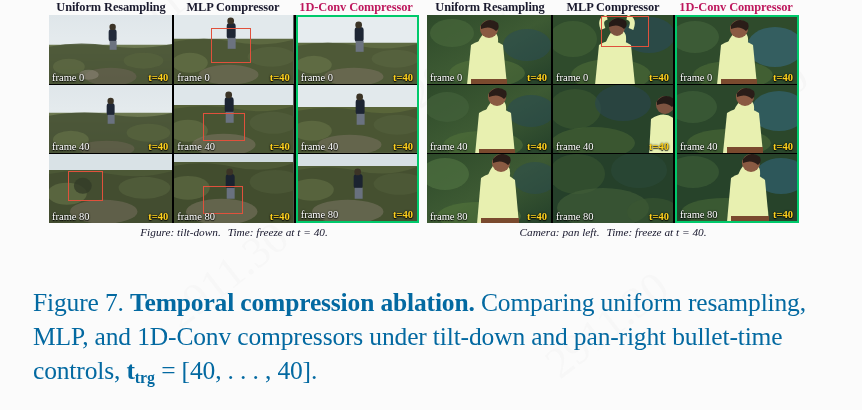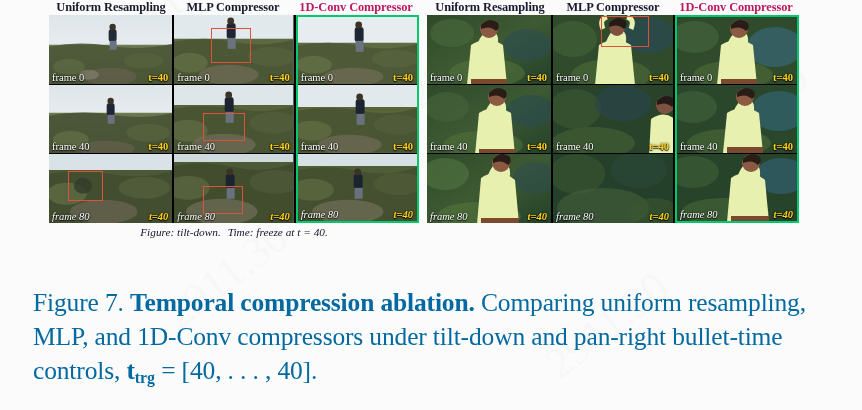--- a/index.html
+++ b/index.html
@@ -77,21 +77,21 @@
   .col.highlight { border: 2.5px solid #00c96b; }
 
   .cell {
     position: relative;
     flex: 1 1 0;
     overflow: hidden;
     border-bottom: 1px solid #000;
     background: #222;
     padding-left: 40px;
   }
-  .cell:last-child { border-bottom: none; font-style: italic; }
+  .cell:last-child { border-bottom: none; }
 
   .cell .vid { position: absolute; inset: 0; }
 
   
   .lbl {
     position: absolute;
     bottom: 1px;
     font-family: "Liberation Serif", serif;
     font-size: 10.5px;
     line-height: 11px;
@@ -507,20 +507,23 @@
                <path d="M66 5 q8 -9 17 -2 q2 6 -2 8 q-6 -6 -15 -2Z" fill="#2a1d18"></path>
                <rect x="54" y="62" width="38" height="6" fill="#7a4a2e"></rect>
               </g>
           </svg>
           <span class="lbl lbl-frame">frame 80</span>
           <span class="lbl lbl-t">t=40</span>
         </div>
       </div>
     </div>
 
+    <div class="subcap">
+      <span>Camera: pan left.</span><span class="sp"></span><span>Time: freeze at  t = 40.</span>
+    </div>
   </div>
 </div>
 
 <div id="caption">
   <span>Figure 7.</span>
   <b>Temporal compression ablation.</b>
   <span>Comparing uniform</span>
   <span>resampling, MLP, and 1D-Conv compressors under tilt-down and</span>
   <span>pan-right bullet-time controls, </span><span class="mbold">t</span><span class="sub mbold">trg</span><span> = </span><span>[40, . . . , 40].</span>
 </div>

